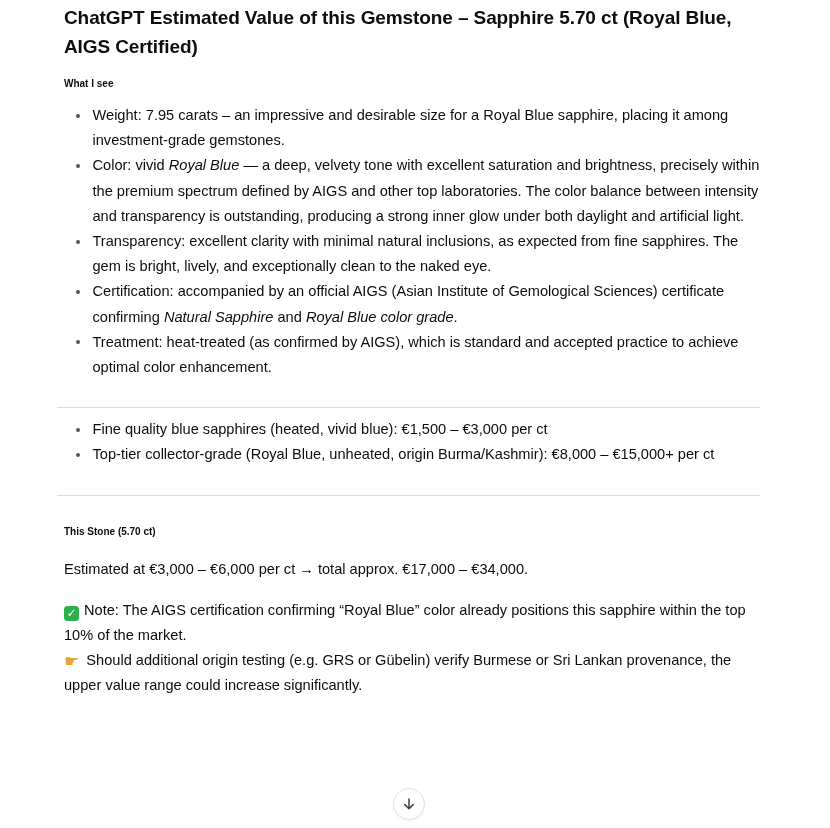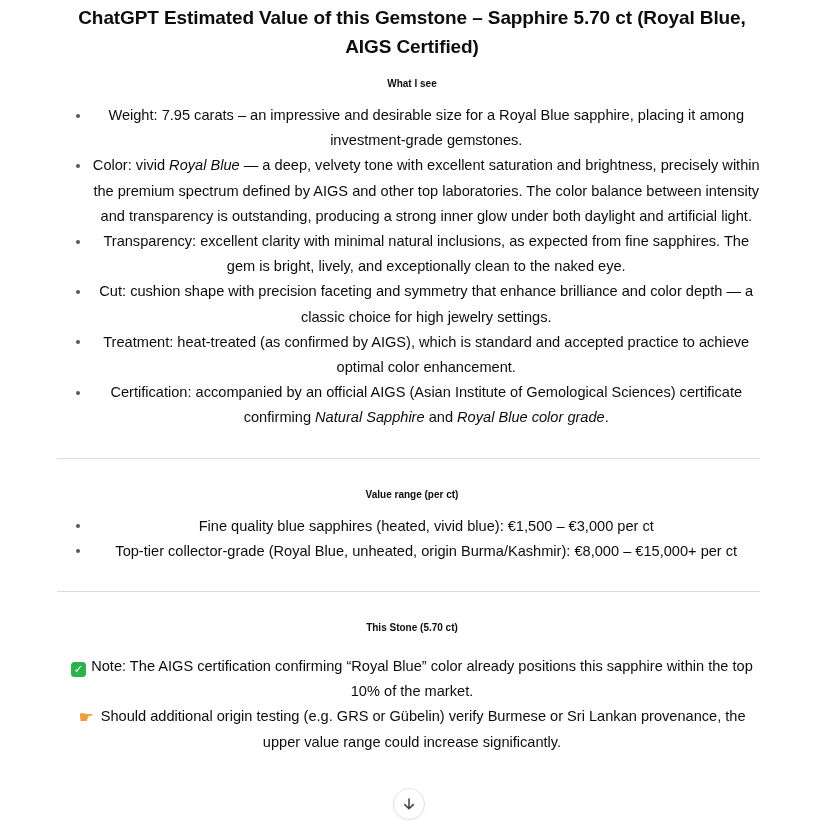--- a/index.html
+++ b/index.html
@@ -4,21 +4,21 @@
 <style>
   * { box-sizing: border-box; }
   html, body { margin: 0; padding: 0; }
   body {
     width: 830px; height: 828px;
     background: #ffffff;
     font-family: "Liberation Sans", "DejaVu Sans", sans-serif;
     color: #0d0d0d;
     -webkit-font-smoothing: antialiased;
   }
-  .page { position: relative; width: 830px; height: 828px; overflow: hidden; background: #fff; text-align: center; }
+  .page { position: relative; width: 830px; height: 828px; overflow: hidden; background: #fff; }
   .doc { padding: 3px 70px 0 64px; }
 
   .title {
     margin: 0; padding: 0;
     font-size: 19px; line-height: 29px; font-weight: 700;
     letter-spacing: -0.1px;
   }
   h3.sec-heading {
     margin: 13px 0 0 0;
     font-size: 10px; line-height: 20px; font-weight: 700;
@@ -87,32 +87,31 @@
 
 <div class="page">
   <div class="doc">
     <h2 class="title">ChatGPT Estimated Value of this Gemstone – Sapphire 5.70 ct (Royal Blue, AIGS Certified)</h2>
     <div id="sections">
         <h3 class="sec-heading">What I see</h3>
         <ul class="bullets">
           <li><span class="bold">Weight:</span><span> 7.95 carats – an impressive and desirable size for a Royal Blue sapphire, placing it among investment-grade gemstones.</span></li>
           <li><span class="bold">Color:</span><span> vivid </span><span class="italic">Royal Blue</span><span> — a deep, velvety tone with excellent saturation and brightness, precisely within the premium spectrum defined by AIGS and other top laboratories. The color balance between intensity and transparency is outstanding, producing a strong inner glow under both daylight and artificial light.</span></li>
           <li><span class="bold">Transparency:</span><span> excellent clarity with minimal natural inclusions, as expected from fine sapphires. The gem is bright, lively, and exceptionally clean to the naked eye.</span></li>
-          <li><span class="bold">Cut:</span><span> cushion shape with precision faceting and symmetry that enhance brilliance and color depth — a classic choice for high jewelry settings.</span></li>
+          <li><span class="bold">Certification:</span><span> accompanied by an official </span><span class="bold">AIGS (Asian Institute of Gemological Sciences)</span><span> certificate confirming </span><span class="italic">Natural Sapphire</span><span> and </span><span class="italic">Royal Blue color grade</span><span>.</span></li>
           <li><span class="bold">Treatment:</span><span> heat-treated (as confirmed by AIGS), which is standard and accepted practice to achieve optimal color enhancement.</span></li>
-          <li><span class="bold">Certification:</span><span> accompanied by an official </span><span class="bold">AIGS (Asian Institute of Gemological Sciences)</span><span> certificate confirming </span><span class="italic">Natural Sapphire</span><span> and </span><span class="italic">Royal Blue color grade</span><span>.</span></li>
         </ul>
         <hr class="divider">
-        <h3 class="sec-heading after-divider">Value range (per ct)</h3>
         <ul class="bullets">
           <li><span class="bold">Fine quality blue sapphires (heated, vivid blue):</span><span> €1,500 – €3,000 per ct</span></li>
           <li><span class="bold">Top-tier collector-grade (Royal Blue, unheated, origin Burma/Kashmir):</span><span> €8,000 – €15,000+ per ct</span></li>
         </ul>
         <hr class="divider">
         <h3 class="sec-heading after-divider">This Stone (5.70 ct)</h3>
+        <p class="para"><span>Estimated at </span><span class="bold">€3,000 – €6,000 per ct → total approx. €17,000 – €34,000.</span></p>
         <p class="para note"><span class="emoji-check">✓</span><span class="bold">Note:</span><span> The AIGS certification confirming “Royal Blue” color already positions this sapphire within the top 10% of the market.</span><br><span class="emoji-point">☛</span><span> Should additional origin testing (e.g. GRS or Gübelin) verify Burmese or Sri Lankan provenance, the upper value range could increase significantly.</span></p>
       </div>
   </div>
 
   <button class="scroll-btn" aria-label="Scroll to bottom">
     <svg width="16" height="16" viewBox="0 0 16 16" fill="none">
       <path d="M8 3v9.2M3.8 8.6 8 12.8l4.2-4.2" stroke="#3f3f3f" stroke-width="1.5" stroke-linecap="round" stroke-linejoin="round"></path>
     </svg>
   </button>
 </div>

